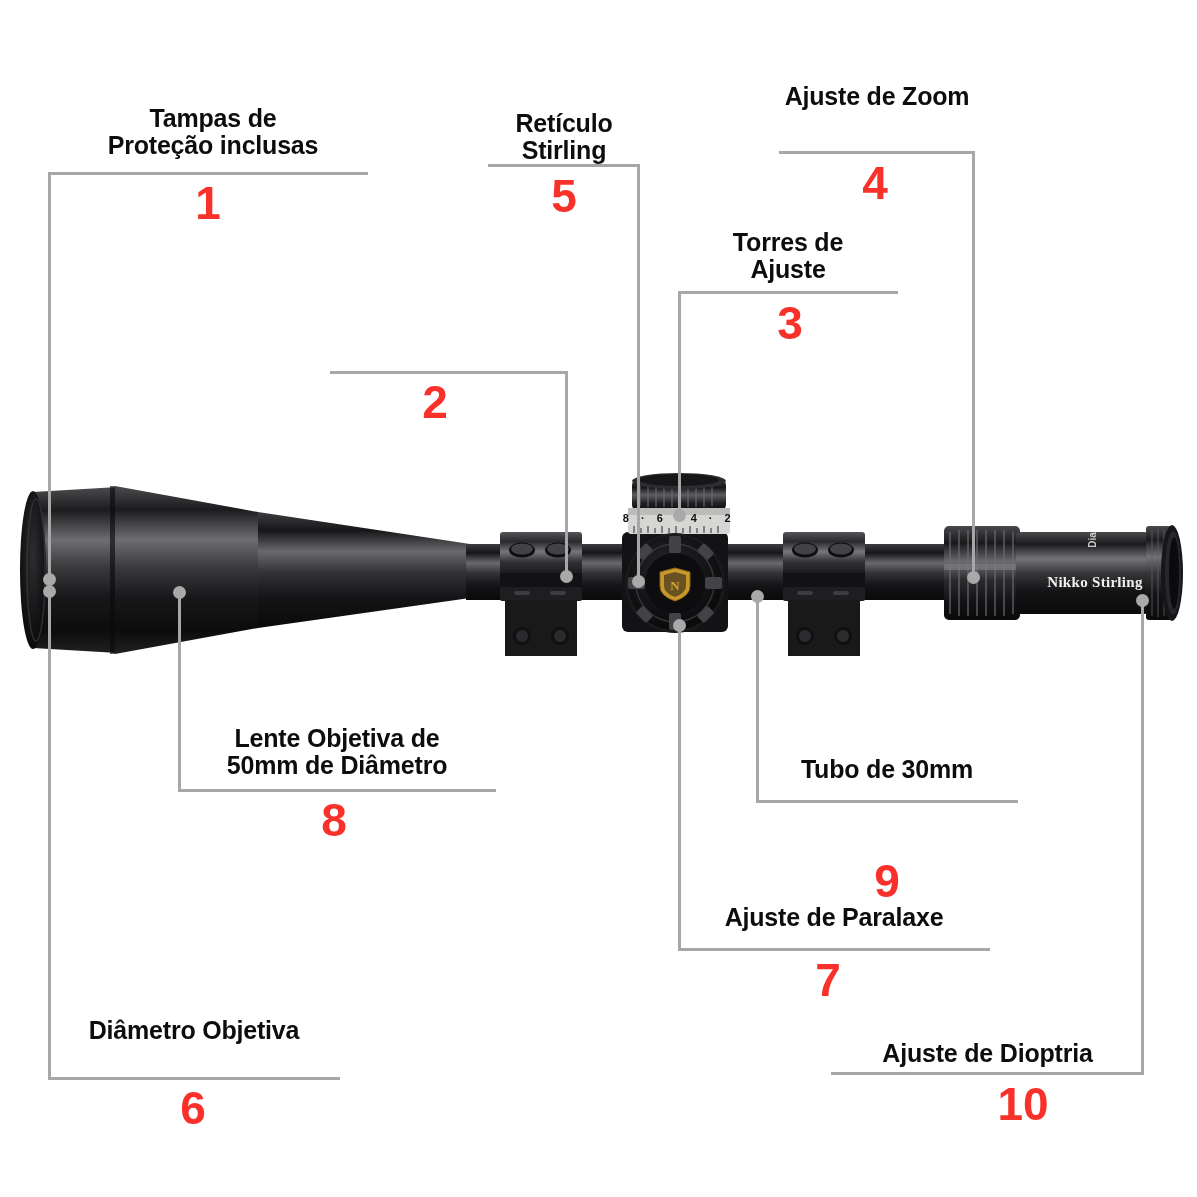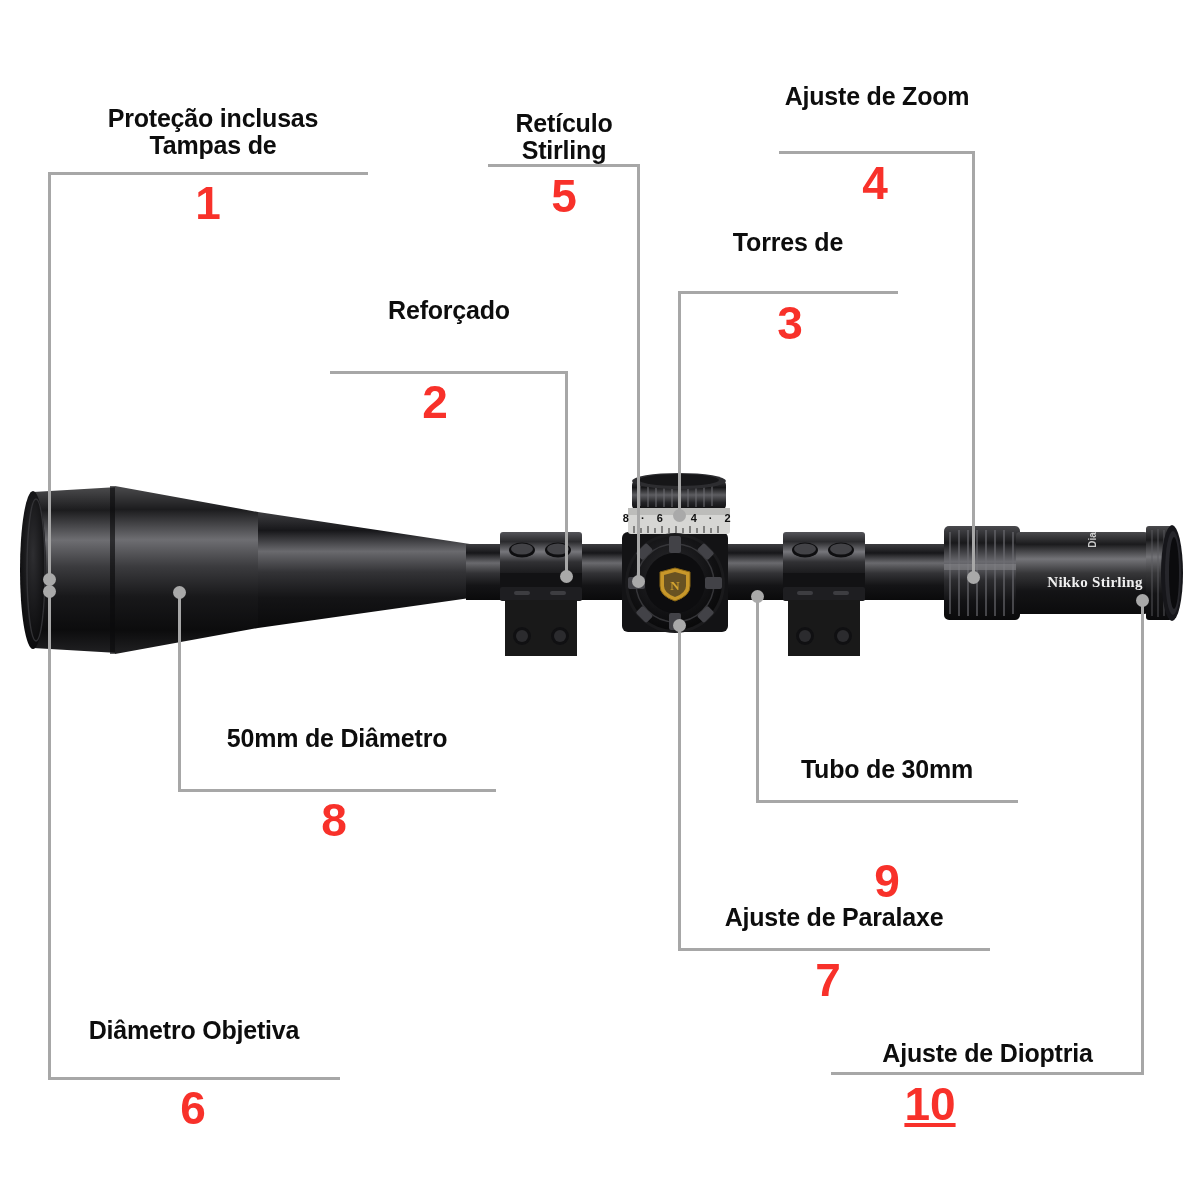--- a/index.html
+++ b/index.html
@@ -309,32 +309,32 @@
 
   <div class="lead-v" style="left:756px; top:596px; height:207px;"></div>
   <div class="lead-h" style="left:756px; top:800px; width:262px;"></div>
   <div class="dot" style="left:751px; top:590px;"></div>
 
   <div class="lead-v" style="left:1141px; top:600px; height:475px;"></div>
   <div class="lead-h" style="left:831px;  top:1072px; width:313px;"></div>
   <div class="dot" style="left:1136px; top:594px;"></div>
 
   <div class="callout" style="left:78px; top:105px; width:270px;">
+    <span class="ln">Tampas de</span>
     <span class="ln">Proteção inclusas</span>
-    <span class="ln">Tampas de</span>
   </div>
   <div class="num" style="left:178px; top:180px; width:60px;">1</div>
 
   <div class="callout" style="left:334px; top:297px; width:230px;">
-    <span class="ln">Reforçado</span>
   </div>
   <div class="num" style="left:405px; top:379px; width:60px;">2</div>
 
   <div class="callout" style="left:678px; top:229px; width:220px;">
     <span class="ln">Torres de</span>
+    <span class="ln">Ajuste</span>
   </div>
   <div class="num" style="left:760px; top:300px; width:60px;">3</div>
 
   <div class="num" style="left:845px; top:160px; width:60px;">4</div>
   <div class="callout" style="left:751px; top:83px; width:252px;">
     <span class="ln">Ajuste de Zoom</span>
   </div>
 
   <div class="callout" style="left:488px; top:110px; width:152px;">
     <span class="ln">Retículo</span>
@@ -346,27 +346,28 @@
     <span class="ln">Diâmetro Objetiva</span>
   </div>
   <div class="num" style="left:163px; top:1085px; width:60px;">6</div>
 
   <div class="callout" style="left:678px; top:904px; width:312px;">
     <span class="ln">Ajuste de Paralaxe</span>
   </div>
   <div class="num" style="left:798px; top:957px; width:60px;">7</div>
 
   <div class="callout" style="left:178px; top:725px; width:318px;">
+    <span class="ln">Lente Objetiva de</span>
     <span class="ln">50mm de Diâmetro</span>
   </div>
   <div class="num" style="left:304px; top:797px; width:60px;">8</div>
 
   <div class="callout" style="left:756px; top:756px; width:262px;">
     <span class="ln">Tubo de 30mm</span>
   </div>
   <div class="num" style="left:857px; top:858px; width:60px;">9</div>
 
   <div class="callout" style="left:831px; top:1040px; width:313px;">
     <span class="ln">Ajuste de Dioptria</span>
   </div>
-  <div class="num" style="left:894px; top:1081px; width:72px;text-decoration:underline;">10</div>
+  <div class="num" style="left:987px; top:1081px; width:72px;">10</div>
 
 </div>
 
 </body></html>

